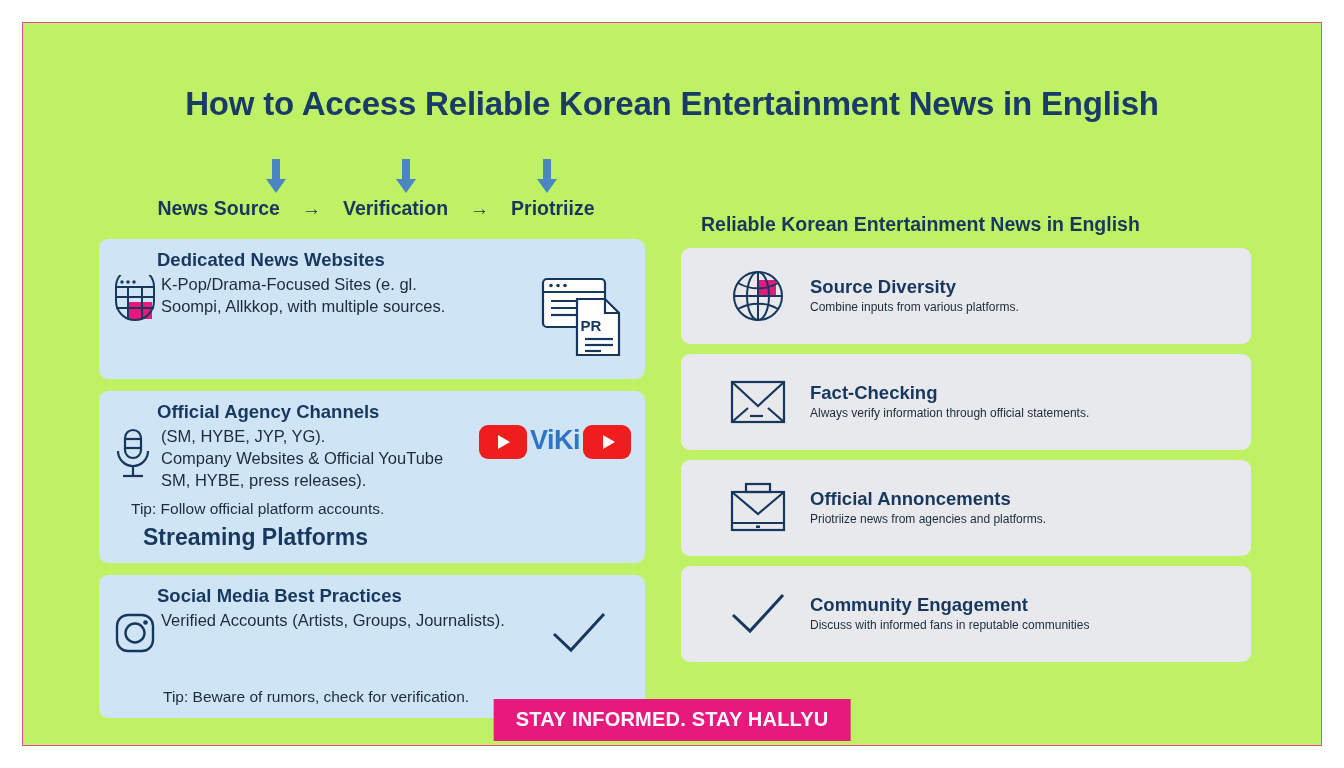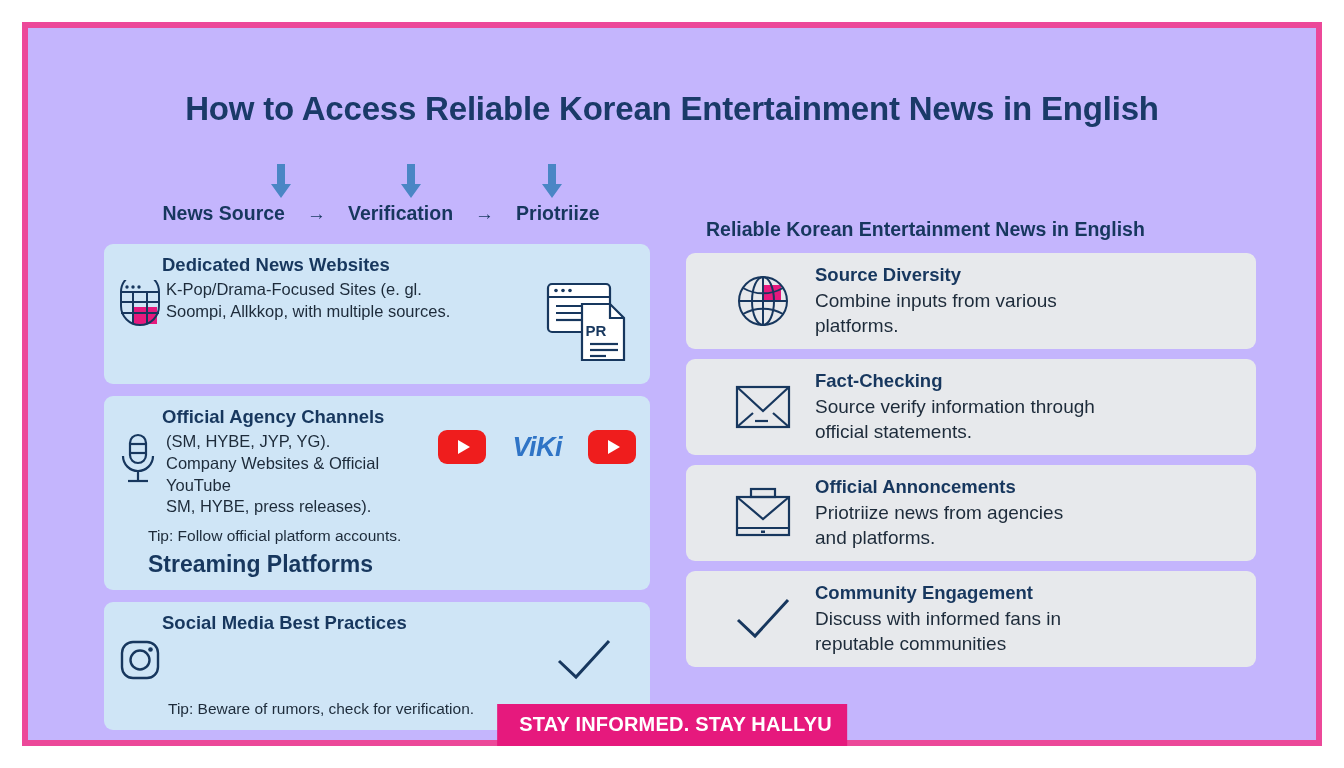--- a/index.html
+++ b/index.html
@@ -6,22 +6,22 @@
   html, body {
     width: 1344px; height: 768px;
     background: #ffffff;
     font-family: "Liberation Sans", sans-serif;
     overflow: hidden;
   }
   #frame {
     position: absolute;
     left: 22px; top: 22px;
     width: 1300px; height: 724px;
-    border: 6px solid #ec4899;
-    background: #c4b5fd;
+    border: 1px solid #ec4899;
+    background: #bef264;
   }
   #title {
     position: absolute;
     left: 0; top: 62px; width: 100%;
     text-align: center;
     font-size: 33px;
     font-weight: bold;
     color: #1a3a68;
     letter-spacing: -0.2px;
   }
@@ -57,57 +57,57 @@
   .lcard-text {
     font-size: 16.5px; color: #1d2b3a; line-height: 1.32;
     padding-top: 1px;
   }
   .lcard-right { margin-left: auto; padding-left: 10px; }
   .tip-row { display: flex; margin-top: 9px; }
   .tip {
     font-size: 15.5px; color: #1d2b3a;
   }
   .tip-a { margin-left: 50px; }
-  .tip-b { margin-left: 30px; }
+  .tip-b { margin-left: 18px; }
   .lcard-subtitle {
     font-size: 23px; font-weight: bold; color: #17375e;
     margin-left: 30px; margin-top: 6px;
   }
-  .lcard-tip-single { margin-left: 50px; margin-top: 12px; font-size: 15.5px; color: #1d2b3a; }
+  .lcard-tip-single { margin-left: 50px; margin-top: 27px; font-size: 15.5px; color: #1d2b3a; }
 
   #right-heading {
     font-size: 19.5px; font-weight: bold; color: #17375e;
     margin-bottom: 12px; margin-left: 20px;
   }
   .rcard {
     display: flex; align-items: center;
     background: #e7e9ec;
     border-radius: 9px;
     height: 96px;
     margin-bottom: 10px;
     padding: 0 31px;
   }
   .rcard-icon { flex: 0 0 92px; display: flex; justify-content: center; }
   .rcard-txt { padding-left: 6px; }
   .rcard-title { font-size: 18.5px; font-weight: bold; color: #17375e; margin-bottom: 2px; }
-  .rcard-desc { font-size: 19px; color: #1d2b3a; line-height: 1.32; }
+  .rcard-desc { font-size: 12px; color: #1d2b3a; line-height: 1.32; }
 
   
   #banner {
     position: absolute; left: 50%; transform: translateX(-50%);
     top: 676px;
     background: #e6197d;
-    padding: 9px 15px 10px 22px;
+    padding: 9px 22px 10px 22px;
   }
   #banner span {
     color: #ffffff; font-size: 20px; font-weight: bold; letter-spacing: 0.2px;
   }
 
   
-  .platforms { display: flex; align-items: center; gap: 26px; font-style: italic; }
+  .platforms { display: flex; gap: 3px; }
   .yt {
     width: 48px; height: 34px; background: #ef1d1d;
     border-radius: 9px; display: flex; align-items: center; justify-content: center;
   }
   .yt i {
     display: block; width: 0; height: 0;
     border-left: 12px solid #ffffff;
     border-top: 7.5px solid transparent;
     border-bottom: 7.5px solid transparent;
     margin-left: 3px;
@@ -236,20 +236,21 @@
       <div class="lcard-body">
         <div class="lcard-icon">
           <svg width="44" height="44" viewBox="0 0 44 44">
             <g fill="none" stroke="#17375e" stroke-width="2.4">
               <rect x="4" y="4" width="36" height="36" rx="11"></rect>
               <circle cx="22" cy="22" r="9.5"></circle>
             </g>
             <circle cx="32.5" cy="11.5" r="2.3" fill="#17375e"></circle>
           </svg>
         </div>
+        <div class="lcard-text">Verified Accounts (Artists, Groups, Journalists).</div>
         <div class="lcard-right" style="padding-right:22px">
           <svg width="60" height="48" viewBox="0 0 60 48">
             <path d="M5 25 L22 41 L55 5" fill="none" stroke="#17375e" stroke-width="3"></path>
           </svg>
         </div>
       </div>
       <div class="lcard-tip-single">Tip: Beware of rumors, check for verification.</div>
     </div>
 
   </div>
@@ -284,21 +285,21 @@
             <rect x="3" y="4" width="52" height="40"></rect>
             <path d="M3 4 L29 28 L55 4"></path>
             <line x1="3" y1="44" x2="19" y2="30"></line>
             <line x1="55" y1="44" x2="39" y2="30"></line>
             <line x1="21" y1="38" x2="34" y2="38"></line>
           </g>
         </svg>
       </div>
       <div class="rcard-txt">
         <div class="rcard-title">Fact-Checking</div>
-        <div class="rcard-desc" style="max-width:280px">Source verify information through official statements.</div>
+        <div class="rcard-desc" style="max-width:280px">Always verify information through official statements.</div>
       </div>
     </div>
 
     <div class="rcard">
       <div class="rcard-icon">
         <svg width="58" height="52" viewBox="0 0 58 52">
           <g fill="none" stroke="#17375e" stroke-width="2.2">
             <rect x="17" y="2" width="24" height="8"></rect>
             <rect x="3" y="10" width="52" height="38"></rect>
             <path d="M3 10 L29 32 L55 10"></path>

